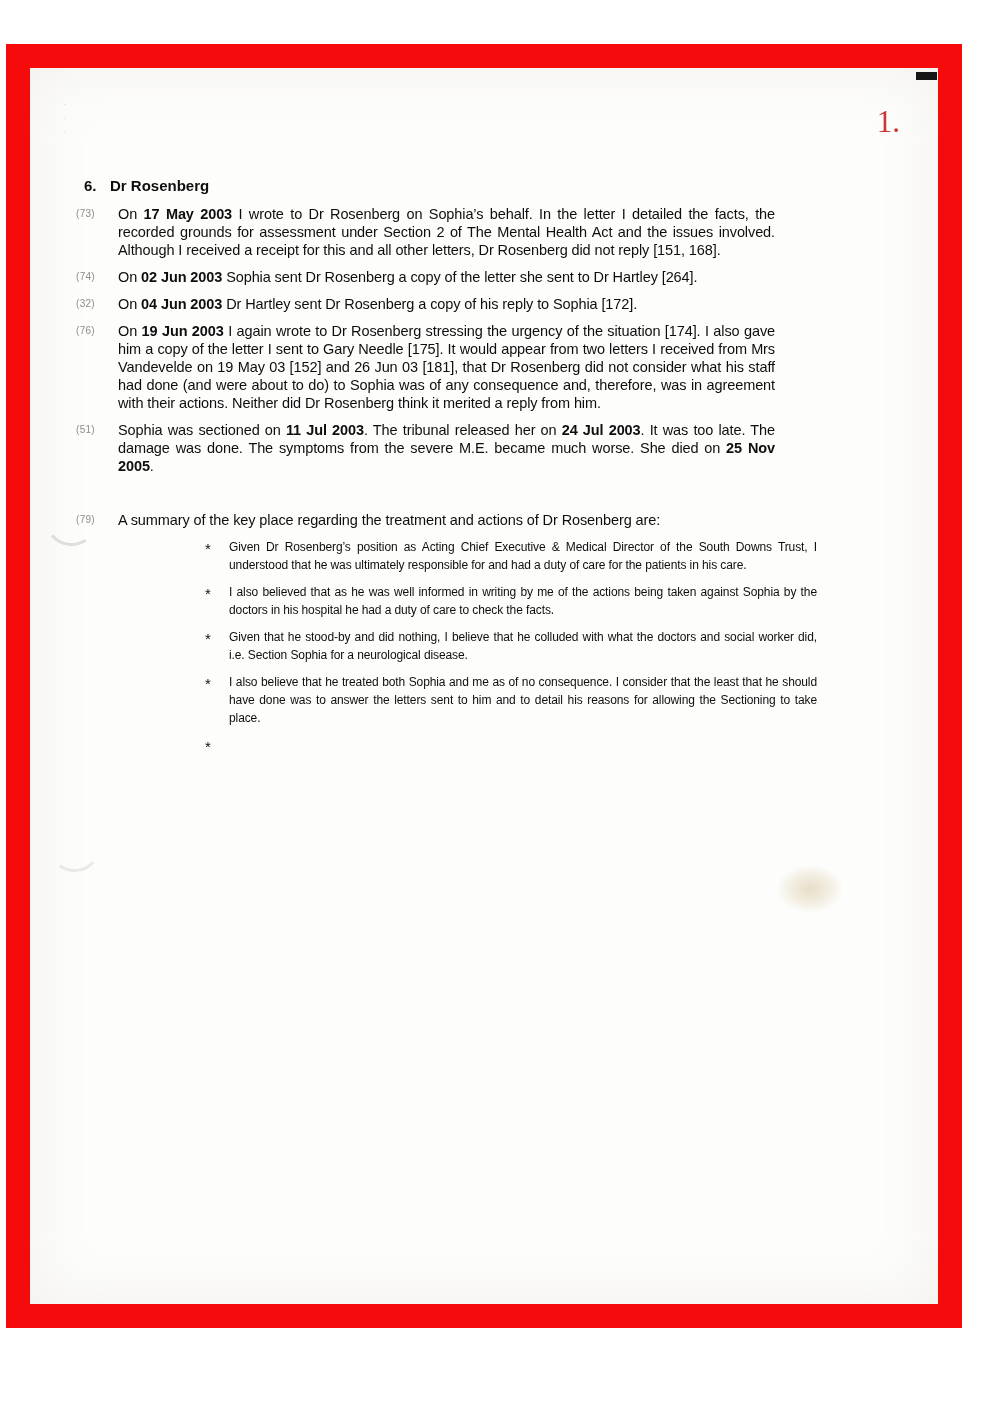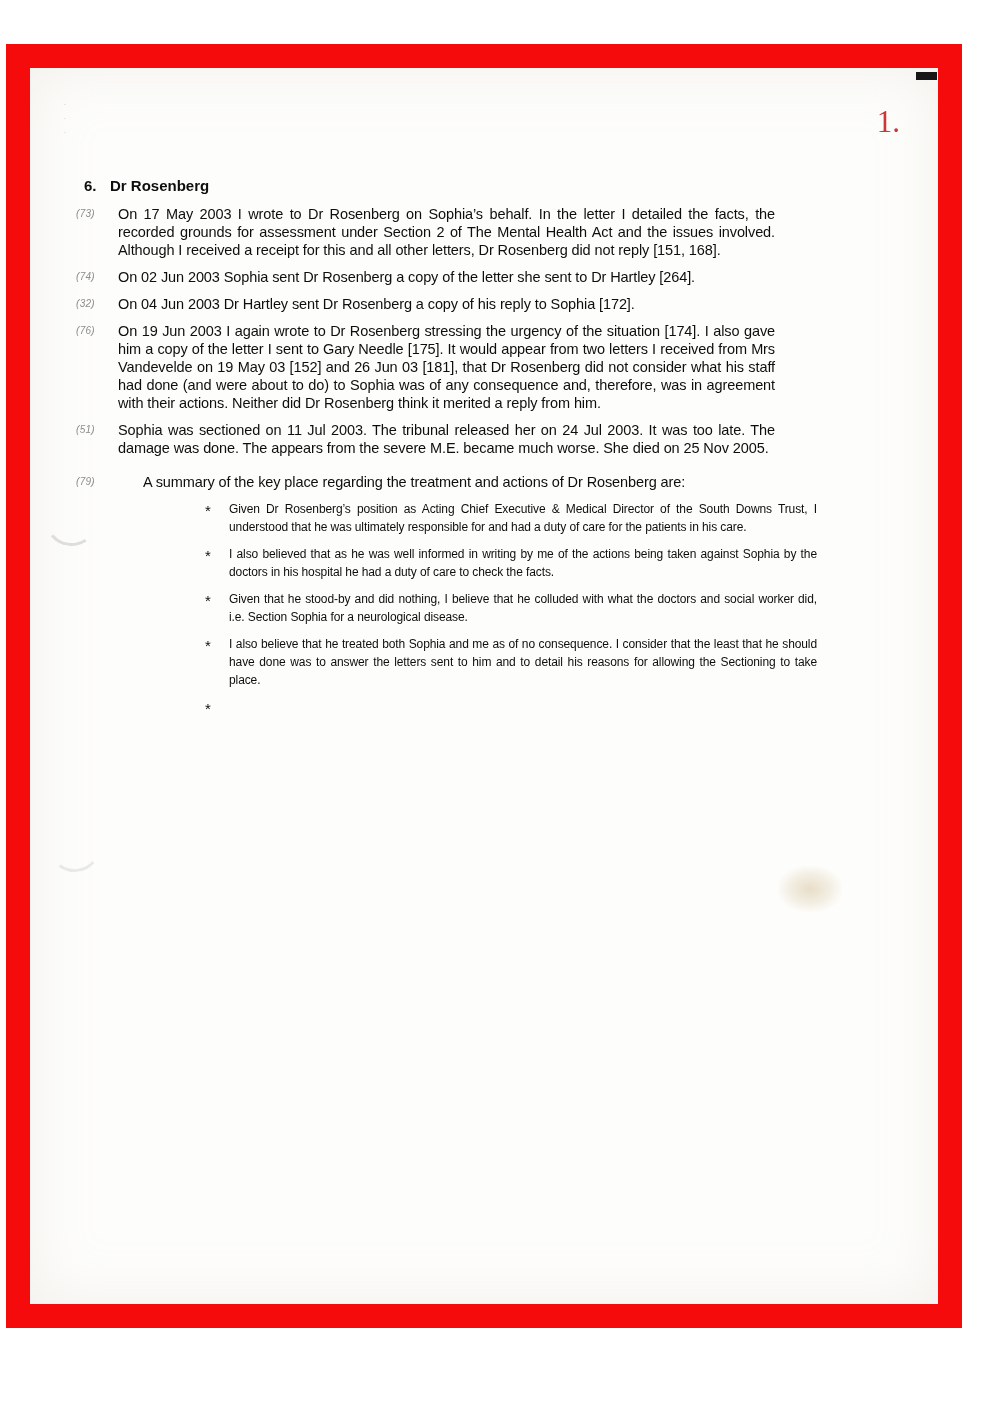--- a/index.html
+++ b/index.html
@@ -51,38 +51,37 @@
     margin-bottom: 10px;
     font-size: 15px;
     font-weight: bold;
     line-height: 19px;
   }
   .heading .hnum { width: 34px; padding-left: 8px; box-sizing: border-box; flex-shrink: 0; }
   .para {
     display: flex;
     margin-bottom: 9px;
   }
-  .para.gap-before { margin-top: 16px; gap: 25px; }
+  .para.gap-before { margin-top: 36px; }
   .pnum {
     width: 42px;
     flex-shrink: 0;
     font-size: 10px;
     color: #8d8d8d;
     padding-top: 3px;
     letter-spacing: 0.3px;
-    font-style: italic;
   }
   .ptext {
     width: 657px;
     font-size: 14.5px;
     line-height: 18px;
     text-align: justify;
     letter-spacing: -0.1px;
   }
-  .ptext b { font-weight: normal; }
+  .ptext b { font-weight: bold; }
   .bullet-list { margin-top: 3px; }
   .bullet {
     display: flex;
     margin-left: 129px;
     margin-bottom: 9px;
   }
   .bstar {
     width: 24px;
     flex-shrink: 0;
     font-size: 15px;
@@ -155,21 +154,21 @@
           <div class="para">
             <span class="pnum">(32)</span>
             <div class="ptext"><span>On </span><b>04 Jun 2003</b><span> Dr Hartley sent Dr Rosenberg a copy of his reply to Sophia [172].</span></div>
           </div>
           <div class="para">
             <span class="pnum">(76)</span>
             <div class="ptext"><span>On </span><b>19 Jun 2003</b><span> I again wrote to Dr Rosenberg stressing the urgency of the situation [174].  I also gave him a copy of the letter I sent to Gary Needle [175].  It would appear from two letters I received from Mrs Vandevelde on 19 May 03 [152] and 26 Jun 03 [181], that Dr Rosenberg did not consider what his staff had done (and were about to do) to Sophia was of any consequence and, therefore, was in agreement with their actions.  Neither did Dr Rosenberg think it merited a reply from him.</span></div>
           </div>
           <div class="para">
             <span class="pnum">(51)</span>
-            <div class="ptext"><span>Sophia was sectioned on </span><b>11 Jul 2003</b><span>.  The tribunal released her on </span><b>24 Jul 2003</b><span>.  It was too late.  The damage was done.  The appears from the severe M.E. became much worse.  She died on </span><b>25 Nov 2005</b><span>.</span></div>
+            <div class="ptext"><span>Sophia was sectioned on </span><b>11 Jul 2003</b><span>.  The tribunal released her on </span><b>24 Jul 2003</b><span>.  It was too late.  The damage was done.  The symptoms from the severe M.E. became much worse.  She died on </span><b>25 Nov 2005</b><span>.</span></div>
           </div>
           <div class="para gap-before">
             <span class="pnum">(79)</span>
             <div class="ptext"><span>A summary of the key place regarding the treatment and actions of Dr Rosenberg are:</span></div>
           </div>
         </div>
 
       <div class="bullet-list" id="bullet-list">
           <div class="bullet">
             <span class="bstar">*</span>

